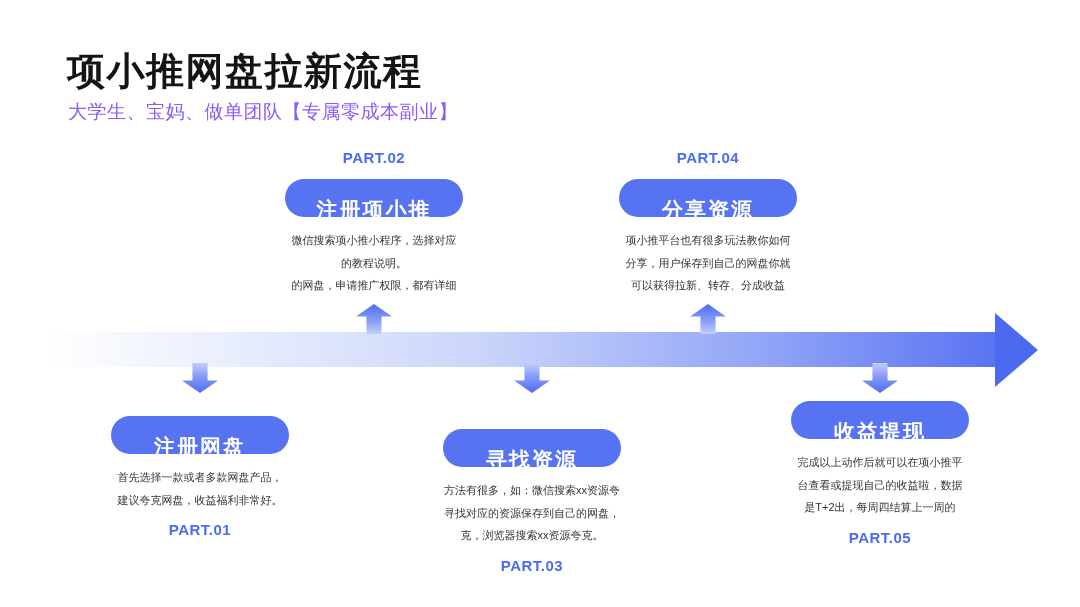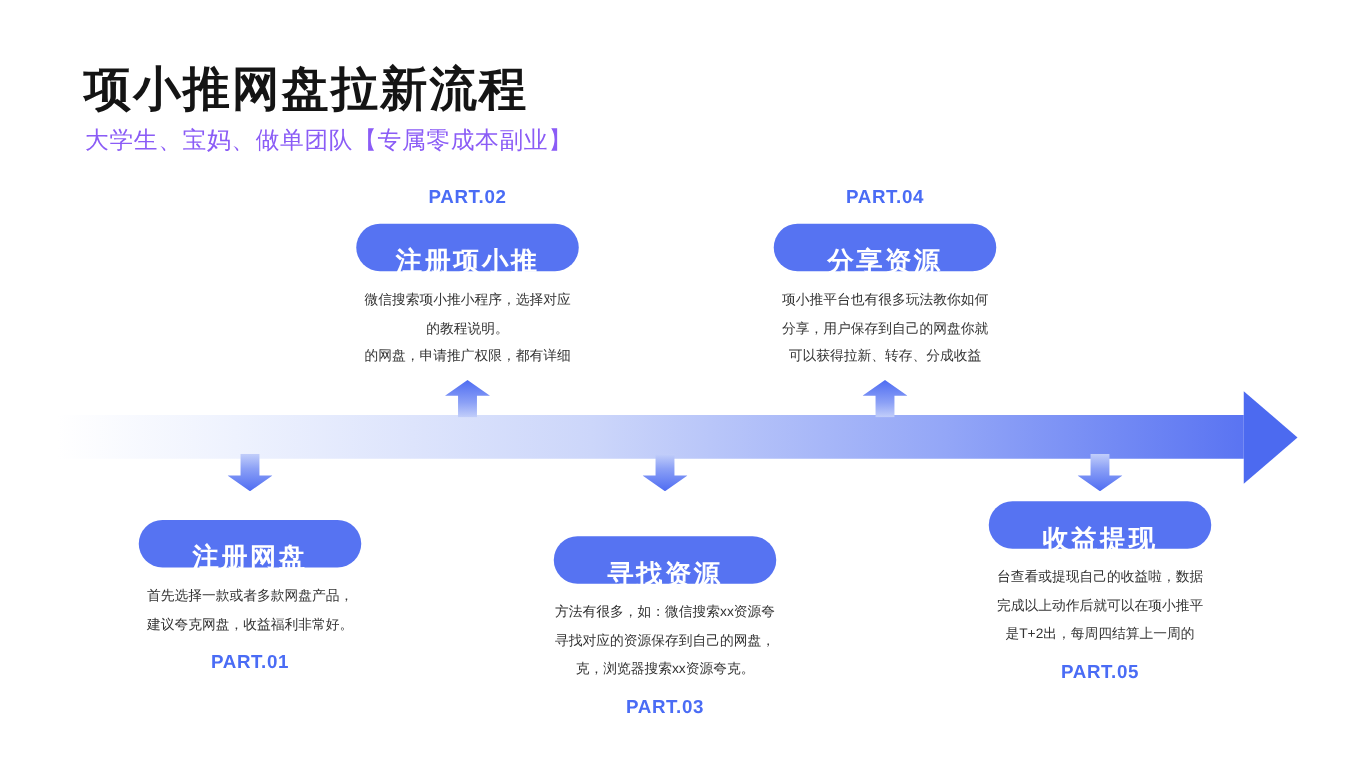--- a/index.html
+++ b/index.html
@@ -111,20 +111,20 @@
       <div>方法有很多，如：微信搜索xx资源夸</div>
       <div>寻找对应的资源保存到自己的网盘，</div>
       <div>克，浏览器搜索xx资源夸克。</div>
     </div>
     <div class="part">PART.03</div>
   </div>
 
   <div class="col col-bottom" style="left:880px; top:401px;">
     <div class="pill">收益提现</div>
     <div class="desc">
+      <div>完成以上动作后就可以在项小推平</div>
       <div>台查看或提现自己的收益啦，数据</div>
-      <div>完成以上动作后就可以在项小推平</div>
       <div>是T+2出，每周四结算上一周的</div>
     </div>
     <div class="part">PART.05</div>
   </div>
 
 </div>
 
 </body></html>

